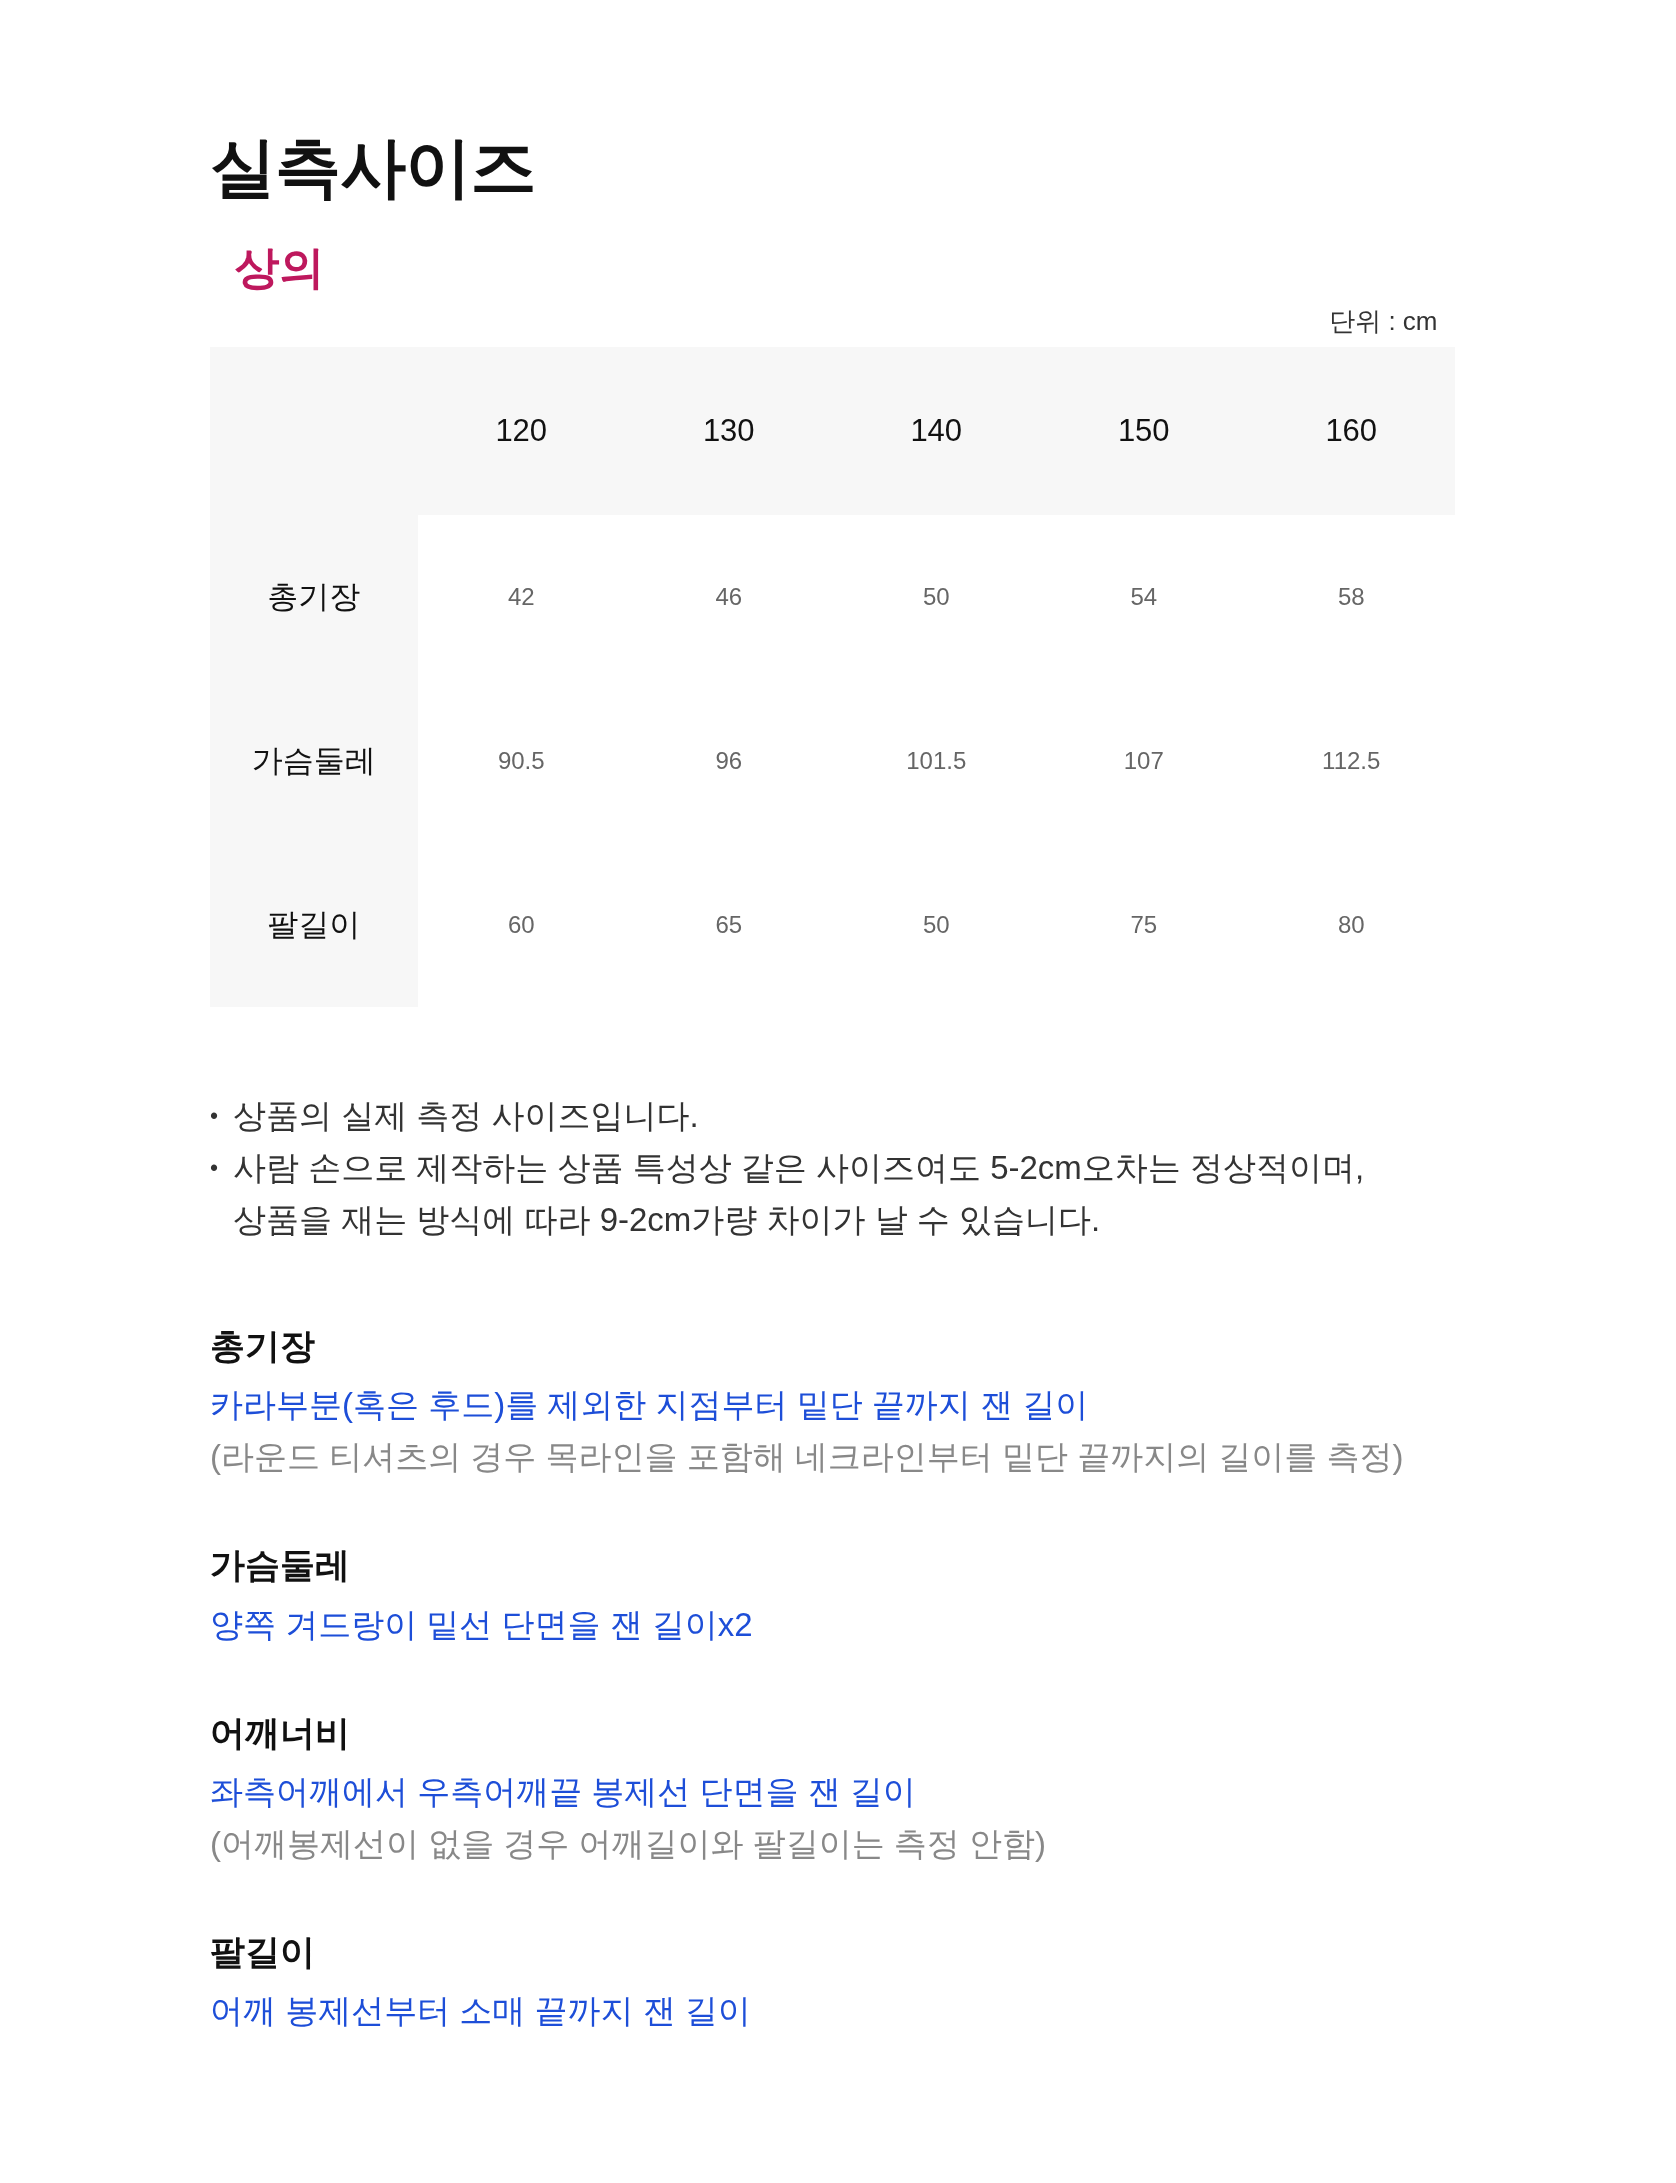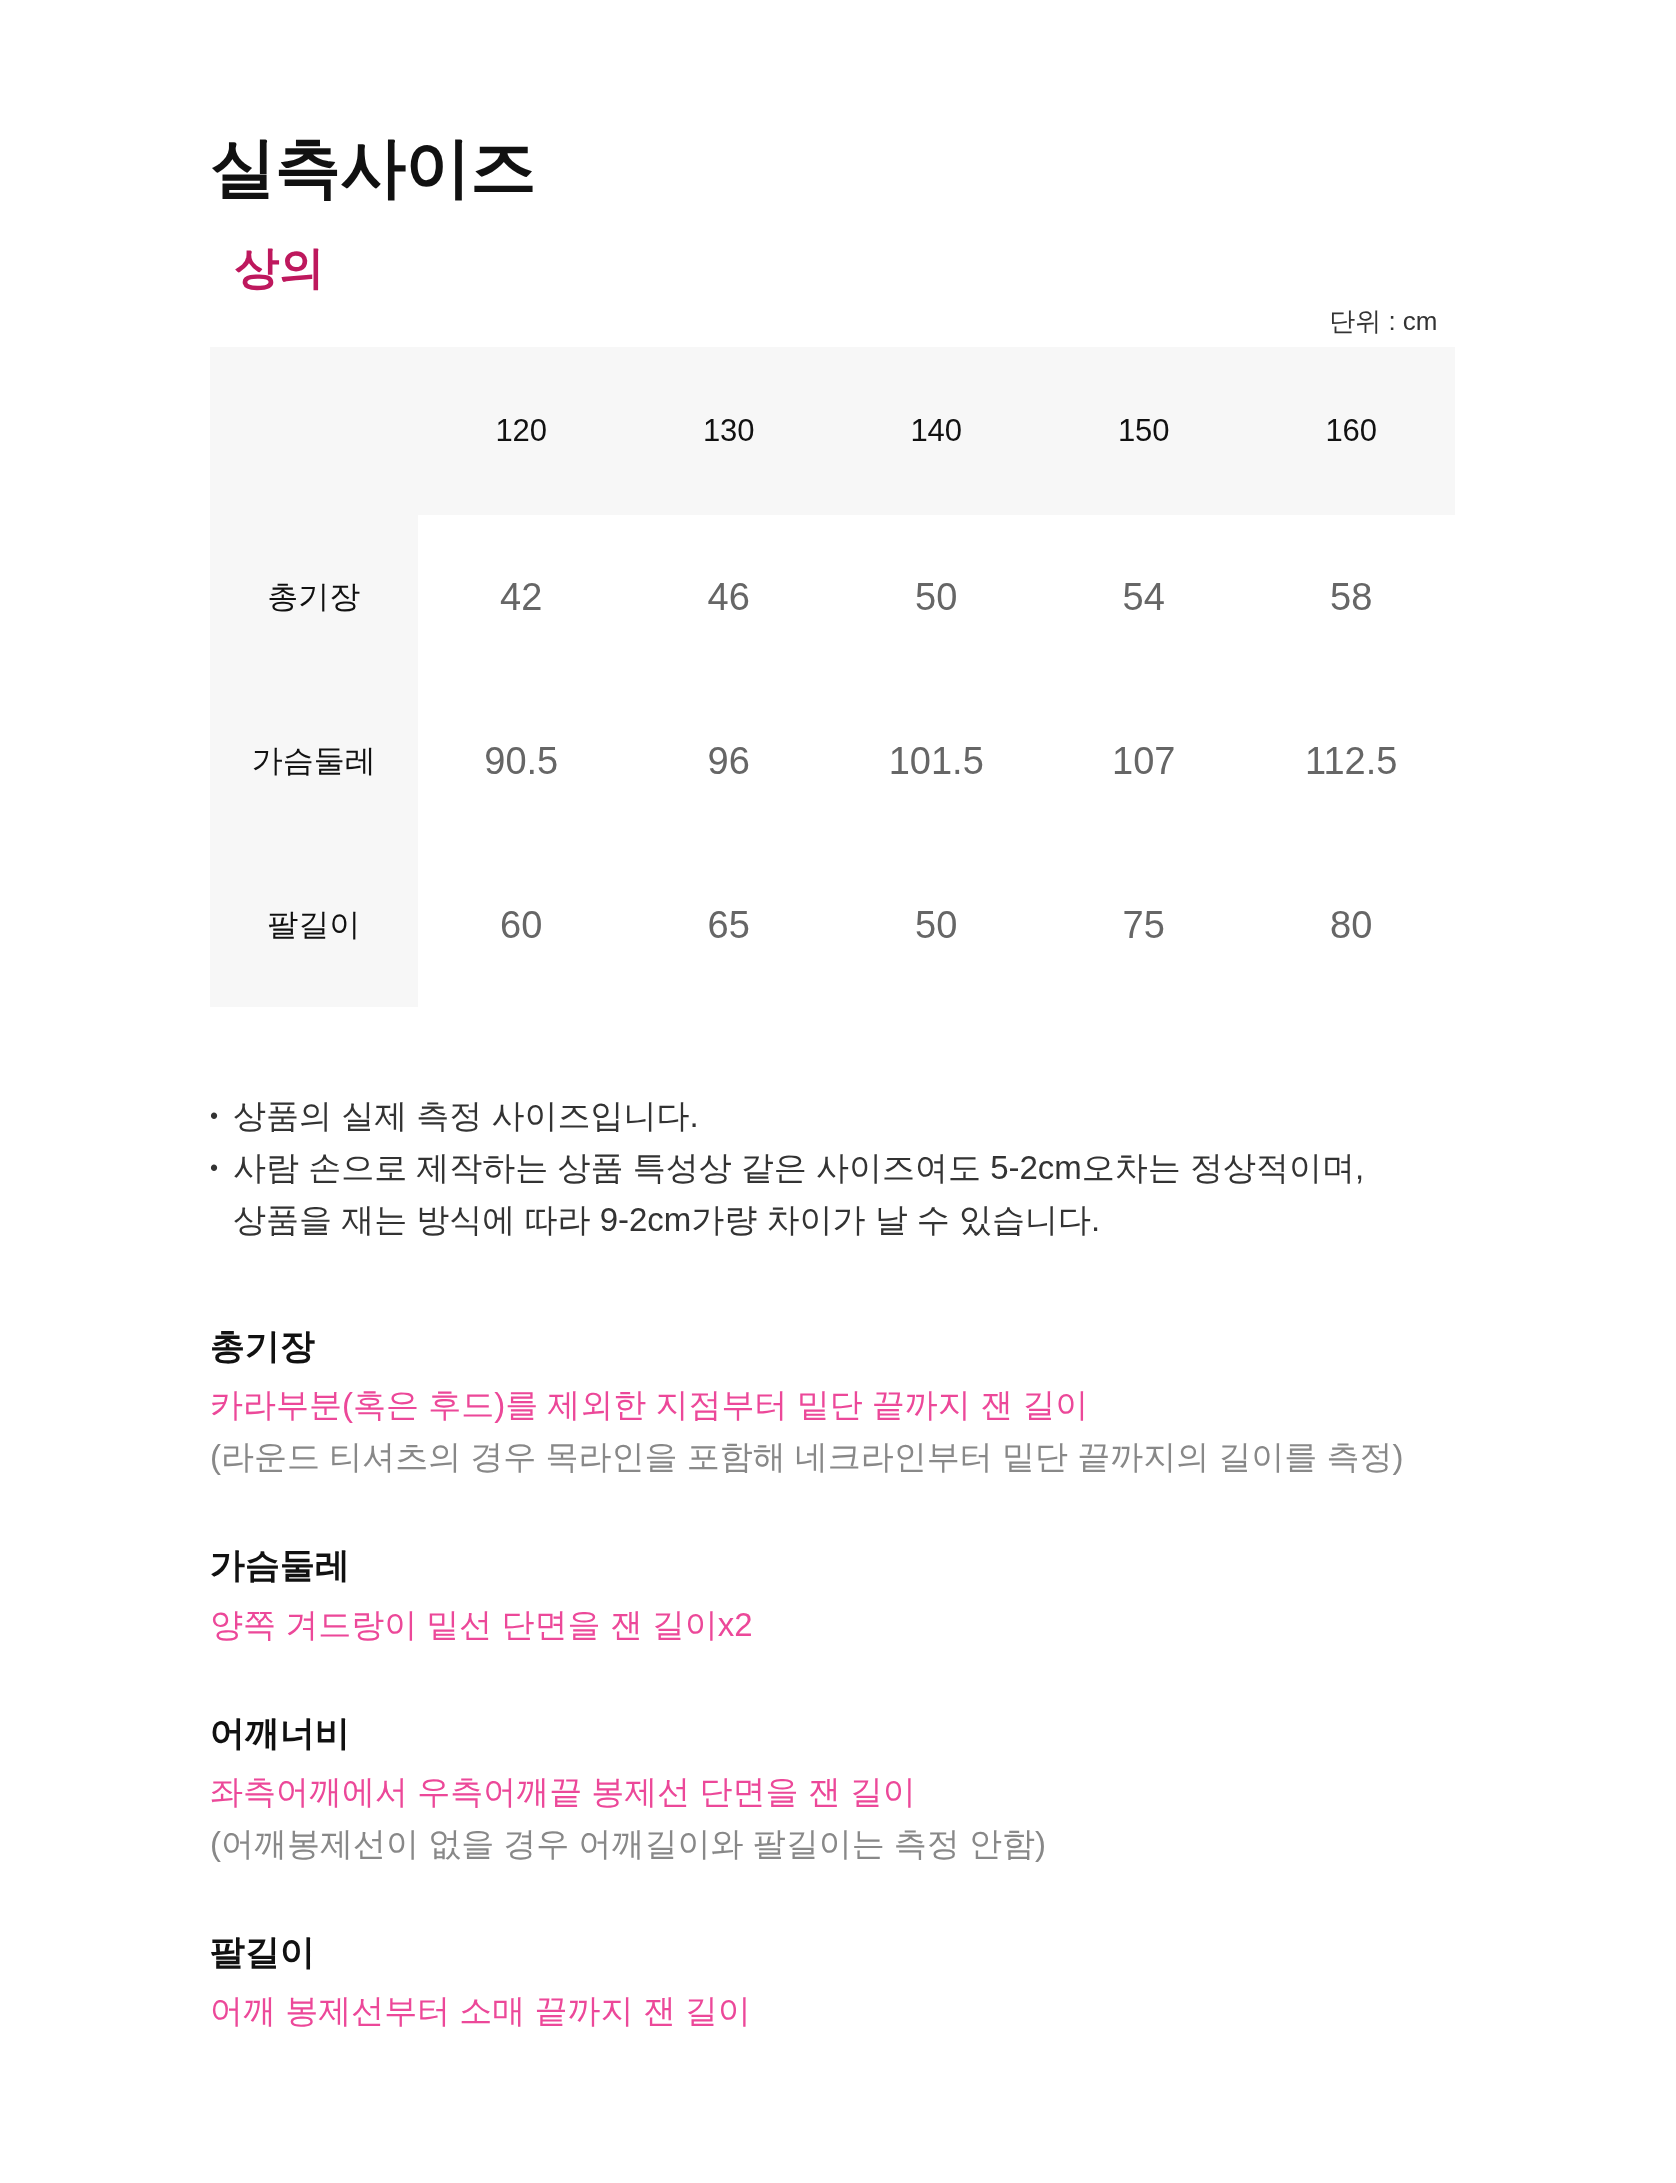--- a/index.html
+++ b/index.html
@@ -63,21 +63,21 @@
     background: #f7f7f7;
     font-size: 31px;
     font-weight: 500;
     color: #111111;
     text-align: center;
     vertical-align: middle;
   }
   table.size-table tbody td {
     height: 162px;
     background: #ffffff;
-    font-size: 38px;
+    font-size: 24px;
     font-weight: 400;
     color: #666666;
     text-align: center;
     vertical-align: middle;
   }
   ul.notes {
     list-style: none;
     margin: 83px 0 0 0;
     padding: 0;
   }
@@ -111,21 +111,21 @@
     margin: 0;
     font-size: 35px;
     line-height: 42px;
     font-weight: 700;
     color: #111111;
   }
   .section p {
     margin: 0;
     font-size: 33px;
     line-height: 52px;
-    color: #ec4899;
+    color: #1d4ed8;
   }
   .section p.body-first {
     margin-top: 12.2px;
   }
   .section p.muted {
     color: #888888;
   }
 </style>
 </head>
 <body>

